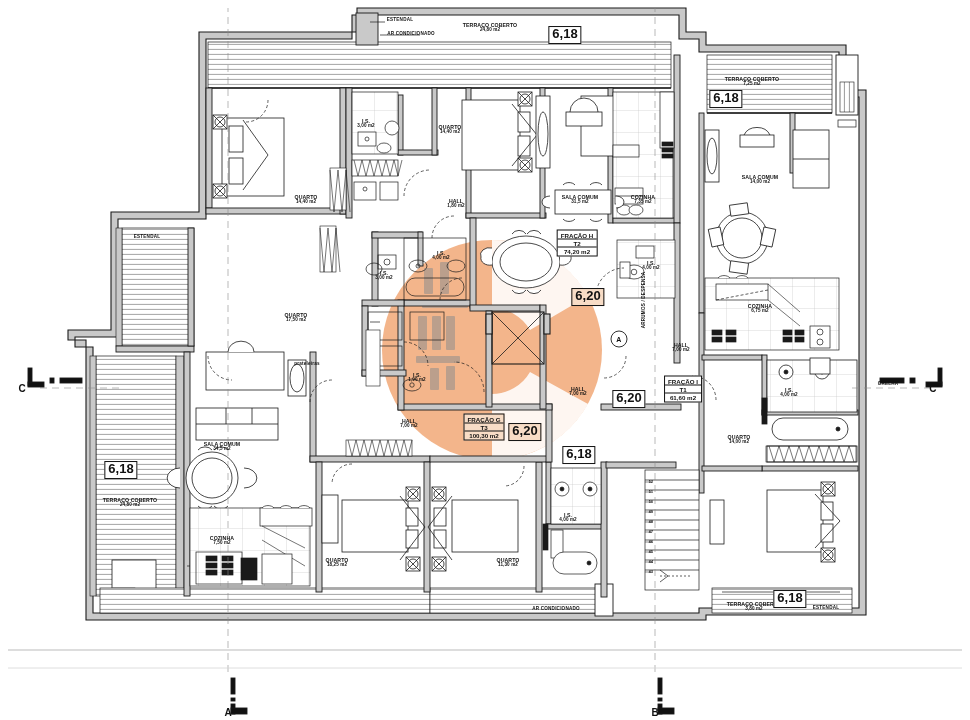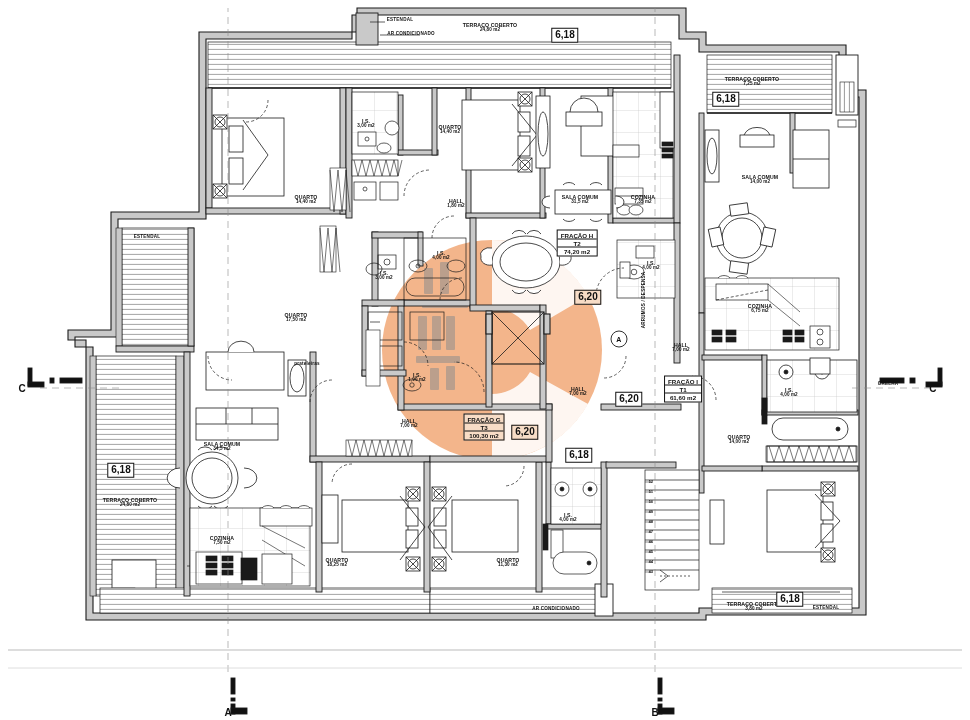--- a/index.html
+++ b/index.html
@@ -5,21 +5,21 @@
   html,body{margin:0;padding:0;background:#ffffff;}
   body{width:970px;height:720px;overflow:hidden;font-family:"Liberation Sans",sans-serif;}
   #stage{position:relative;width:970px;height:720px;background:#fff;}
   svg#plan{position:absolute;left:0;top:0;width:970px;height:720px;}
   .lbl{position:absolute;font-family:"Liberation Sans",sans-serif;color:#111;white-space:nowrap;
        text-align:center;line-height:1.05;transform:translate(-50%,-50%);letter-spacing:.1px;}
   .lbl .t1{display:block;font-size:5.2px;font-weight:700;}
   .lbl .t2{display:block;font-size:4.6px;font-weight:600;}
   .note{position:absolute;font-size:4.6px;font-weight:700;color:#111;white-space:nowrap;
         transform:translate(-50%,-50%);font-family:"Liberation Sans",sans-serif;letter-spacing:.2px;}
-  .elev{position:absolute;border:1px solid #111;background:#fff;font-size:10px;font-weight:700;
+  .elev{position:absolute;border:1px solid #111;background:#fff;font-size:13px;font-weight:700;
         color:#111;padding:0px 3px 1px 3px;transform:translate(-50%,-50%);line-height:1.15;
         font-family:"Liberation Sans",sans-serif;}
   .elev.on-orange{background:#f7dcc6;}
   .frac{position:absolute;border:1px solid #111;background:#fff;transform:translate(-50%,-50%);
         font-family:"Liberation Sans",sans-serif;color:#111;text-align:center;}
   .frac .fh{display:block;font-size:6.2px;font-weight:700;padding:1px 3px 0 3px;border-bottom:1px solid #111;}
   .frac .fm{display:block;font-size:6.2px;font-weight:700;padding:0 3px;border-bottom:1px solid #111;}
   .frac .fa{display:block;font-size:6.2px;font-weight:700;padding:0 3px 1px 3px;}
   .frac.on-orange{background:#f7dcc6;}
   .secmk{position:absolute;font-size:10px;font-weight:700;color:#111;font-family:"Liberation Sans",sans-serif;}

